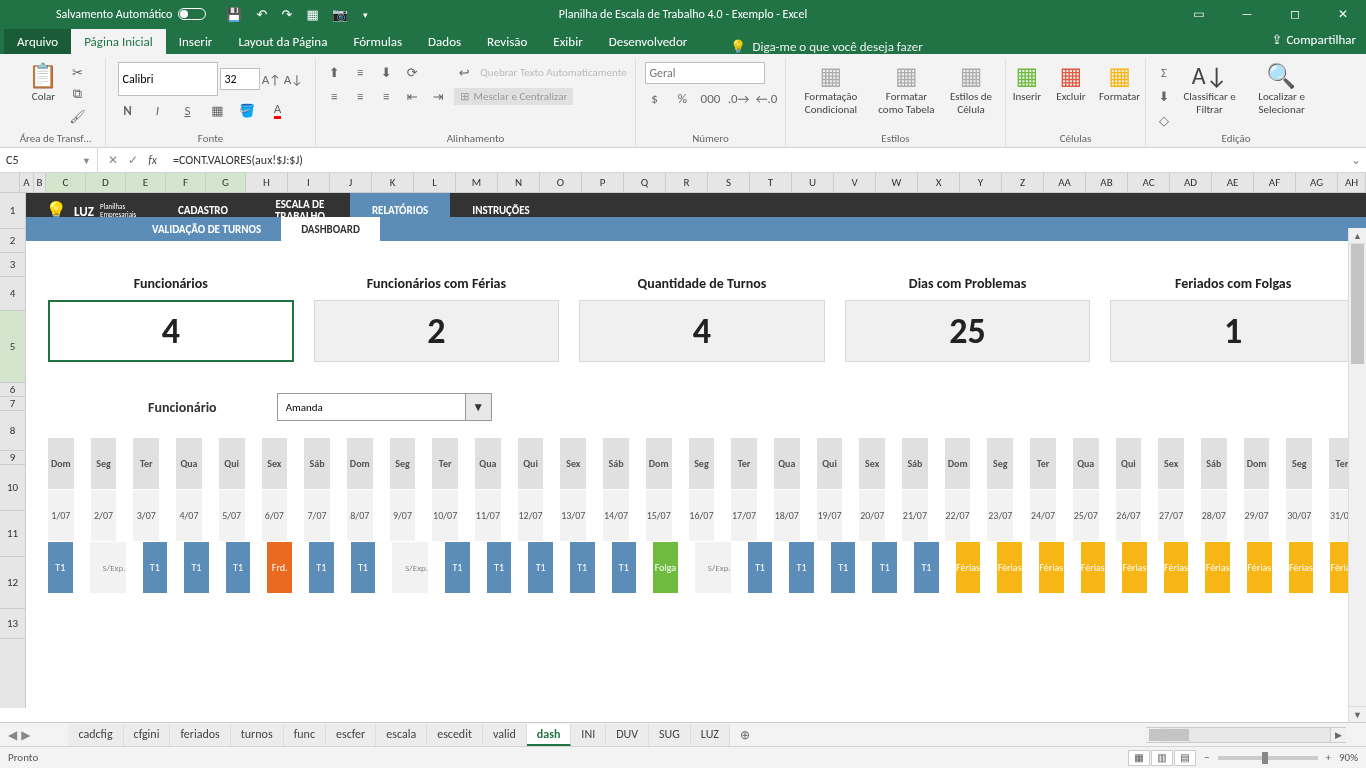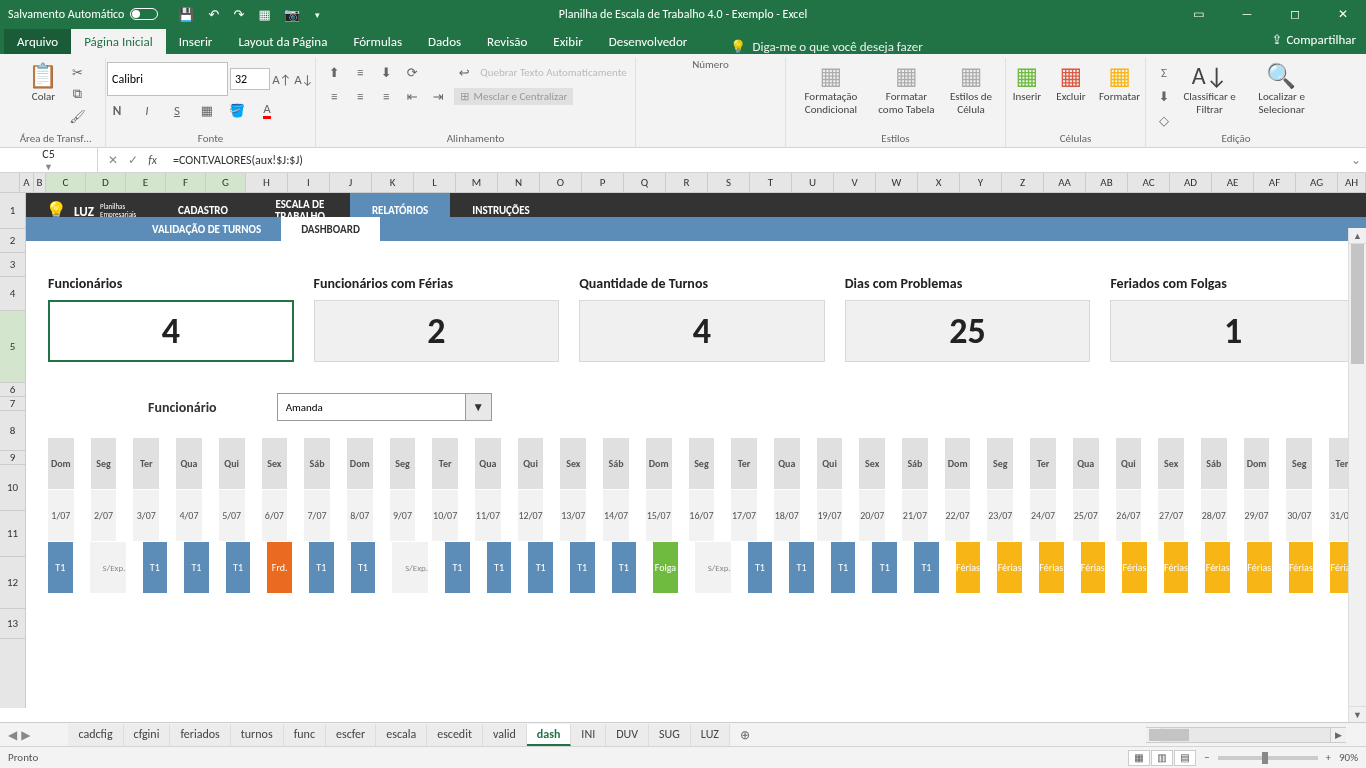--- a/index.html
+++ b/index.html
@@ -1,20 +1,20 @@
 <!DOCTYPE html>
 <html><head>
 <meta charset="utf-8">
 <style>
 * { margin: 0; padding: 0; box-sizing: border-box; font-family: "Segoe UI", Calibri, sans-serif; }
 body { background: #fff; font-size: 12px; color: #333; overflow: hidden; width: 1366px; height: 768px; position: relative; }
 
 
 .titlebar { background: #217346; height: 28px; display: flex; align-items: center; color: #fff; font-size: 12px; position: relative; }
-.titlebar .left { display: flex; gap: 8px; padding-left: 8px; }
+.titlebar .left { display: flex; gap: 8px; padding-left: 8px; margin-left: 48px; }
 .titlebar .autosave { display: flex; align-items: center; gap: 6px; }
 .toggle { width: 28px; height: 12px; border: 1px solid #fff; border-radius: 6px; position: relative; }
 .toggle::after { content: ""; position: absolute; left: 1px; top: 1px; width: 8px; height: 8px; border-radius: 50%; background: #fff; }
 .titlebar .qa-icons { display: flex; gap: 14px; margin-left: 12px; align-items: center; }
 .titlebar .center { position: absolute; left: 50%; transform: translateX(-50%); }
 .titlebar .right { margin-left: auto; display: flex; gap: 2px; }
 .winbtn { width: 46px; height: 28px; display: flex; align-items: center; justify-content: center; color: #fff; }
 .qa { color: #fff; font-size: 13px; }
 
 
@@ -28,30 +28,30 @@
 
 .ribbon { background: #f3f3f3; height: 94px; border-bottom: 1px solid #d4d4d4; display: flex; padding: 4px 6px 0 6px; }
 .group { border-right: 1px solid #e0e0e0; padding: 0 8px; display: flex; flex-direction: column; justify-content: space-between; align-items:center;}
 .group-label { font-size: 11px; color: #666; text-align: center; padding-bottom: 2px; width:100%; position:relative;}
 .group-body { display: flex; gap: 4px; align-items: flex-start; flex:1; padding-top:4px;}
 .vbtn { display: flex; flex-direction: column; align-items: center; gap: 2px; padding: 2px 4px; font-size: 11px; color:#444; text-align:center; min-width:40px;}
 .vbtn .ic { font-size: 24px; line-height: 24px; }
 .hstack { display:flex; flex-direction:column; gap:2px;}
 .hrow { display:flex; gap:2px; align-items:center;}
 .small-ic { width:20px; height:20px; display:flex; align-items:center; justify-content:center; color:#666; font-size:13px;}
-.font-name { width:121px; height:22px; border:1px solid #c0c0c0; background:#fff; padding:16px 4px; font-size:12px;}
+.font-name { width:100px; height:22px; border:1px solid #c0c0c0; background:#fff; padding:16px 4px; font-size:12px;}
 .font-size { width:40px; height:22px; border:1px solid #c0c0c0; background:#fff; padding:0 4px; font-size:12px;}
 .disabled { color: #bbb; }
 .disabled .ic, .disabled svg { opacity:0.4;}
 .merge-btn { background:#e0e0e0; padding:2px 6px; font-size:11px; color:#999; display:flex; align-items:center; gap:4px;}
 .num-combo { width:120px; height:22px; border:1px solid #c0c0c0; background:#fff; padding:0 4px; font-size:12px; color:#777;}
 
 
 .namebox-row { height: 25px; display: flex; align-items: center; border-bottom: 1px solid #d4d4d4; background:#fff;}
-.namebox { width: 98px; border-right: 1px solid #d4d4d4; padding: 0 6px; display:flex; align-items:center; height:100%; justify-content:flex-end;flex-direction:column;}
+.namebox { width: 98px; border-right: 1px solid #d4d4d4; padding: 0 6px; display:flex; align-items:center; height:100%; justify-content:space-between;}
 .namebox span.dd { color:#888; font-size:9px;}
 .fx-btns { display: flex; gap: 10px; padding: 0 10px; color: #888; height:100%; align-items:center;}
 .fx-label { font-style: italic; color:#555; }
 .formula-input { flex: 1; padding: 0 6px; font-size: 12px; }
 .expand-fb { width:20px; text-align:center; color:#888;}
 
 
 .colhdr-row { height: 20px; display: flex; background: #e6e6e6; border-bottom: 1px solid #ccc; font-size: 11px; color: #333;}
 .corner-cell { width: 26px; border-right: 1px solid #ccc; background: #e6e6e6;}
 .colhdr { border-right: 1px solid #ccc; text-align: center; line-height: 20px; }
@@ -69,21 +69,21 @@
 .logo-cell .bulb { font-size:18px;}
 .logo-sub { font-size:7px; line-height:8px; font-weight:normal;}
 .nav-item { padding:0 22px; display:flex; align-items:center; justify-content:center; text-align:center; font-size:11px; font-weight:bold; line-height:12px;}
 .nav-item.blue { background:#5b8db8;}
 .subnav { position:absolute; left:0; top:24px; right:0; height:24px; background:#5b8db8; display:flex; align-items:stretch;}
 .subnav-item { padding:0 20px; display:flex; align-items:center; font-size:11px; font-weight:bold; color:#fff;}
 .subnav-item.active { background:#fff; color:#333;}
 .subnav-pad { width:106px;}
 
 .kpis { position:absolute; top:82px; left:22px; right:10px; display:flex; gap:20px;}
-.kpi { flex:1; text-align:left;}
+.kpi { flex:1; text-align:center;}
 .kpi-title { font-size:14px; font-weight:bold; color:#222; margin-bottom:8px;}
 .kpi-box { background:#f0f0f0; border:1px solid #d8d8d8; height:62px; display:flex; align-items:center; justify-content:center; font-size:36px; font-weight:bold; color:#222;}
 .kpi-box.selected { background:#fff; border:2px solid #217346;}
 
 .func-row { position:absolute; top:200px; left:22px; display:flex; align-items:center; gap:60px;}
 .func-label { font-size:14px; font-weight:bold; margin-left:100px;}
 .func-select { width:215px; height:28px; border:1px solid #999; display:flex;}
 .func-select input { flex:1; border:none; padding:0 8px; font-size:11px;}
 .func-select .dd { width:26px; background:#e8e8e8; border-left:1px solid #999; display:flex; align-items:center; justify-content:center;}
 
@@ -236,20 +236,30 @@
         <div class="merge-btn">
             <span>⊞</span>
             <span>Mesclar e Centralizar</span>
           </div>
       </div>
     </div>
     <div class="group-label">Alinhamento</div>
   </div>
 
   <div class="group disabled" style="width:150px;">
+    <div class="group-body" style="flex-direction:column; gap:4px;">
+      <input class="num-combo" value="Geral" style="">
+      <div class="hrow" style="gap:8px; color:#aaa;">
+        <div class="small-ic">$</div>
+        <div class="small-ic">%</div>
+        <div class="small-ic">000</div>
+        <div class="small-ic">.0→</div>
+        <div class="small-ic">←.0</div>
+      </div>
+    </div>
     <div class="group-label">Número</div>
   </div>
 
   <div class="group disabled" style="width:220px;">
     <div class="group-body">
       <div class="vbtn">
           <span class="ic">▦</span>
           <span>Formatação Condicional</span>
         </div>
       <div class="vbtn">

